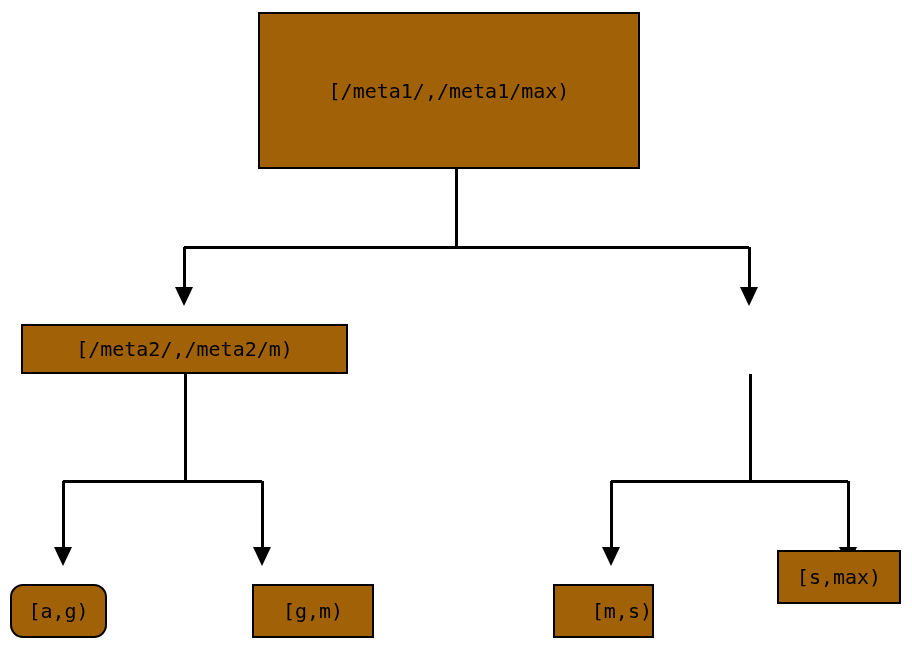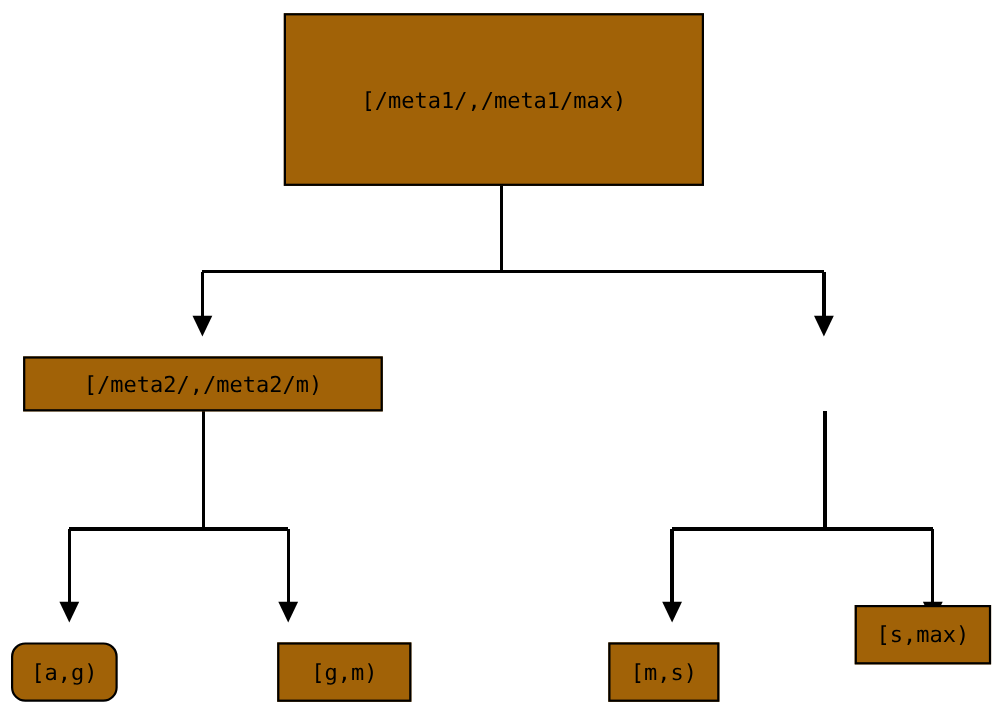--- a/index.html
+++ b/index.html
@@ -63,20 +63,21 @@
     top: 584px;
     width: 122px;
     height: 54px;
     margin-left: 48px;
   }
   #node-leaf-ms {
     left: 553px;
     top: 584px;
     width: 101px;
     height: 54px;
+    justify-content: flex-end;
   }
   #node-leaf-smax {
     left: 777px;
     top: 550px;
     width: 124px;
     height: 54px;
   }
   #edge-layer {
     position: absolute;
     left: 0;

